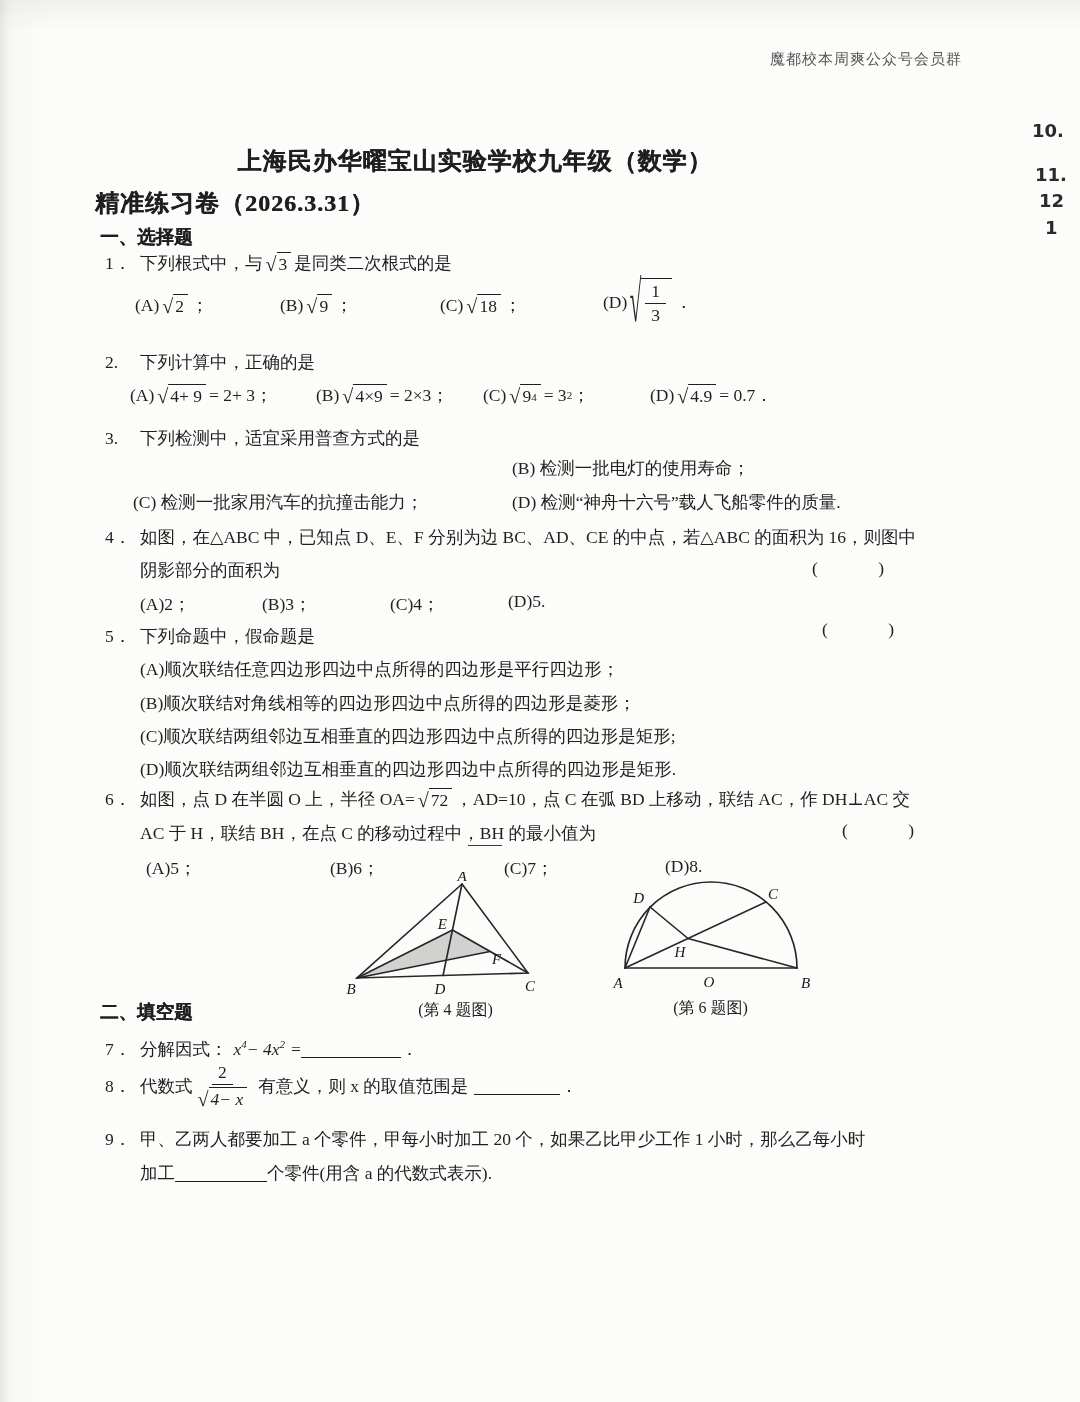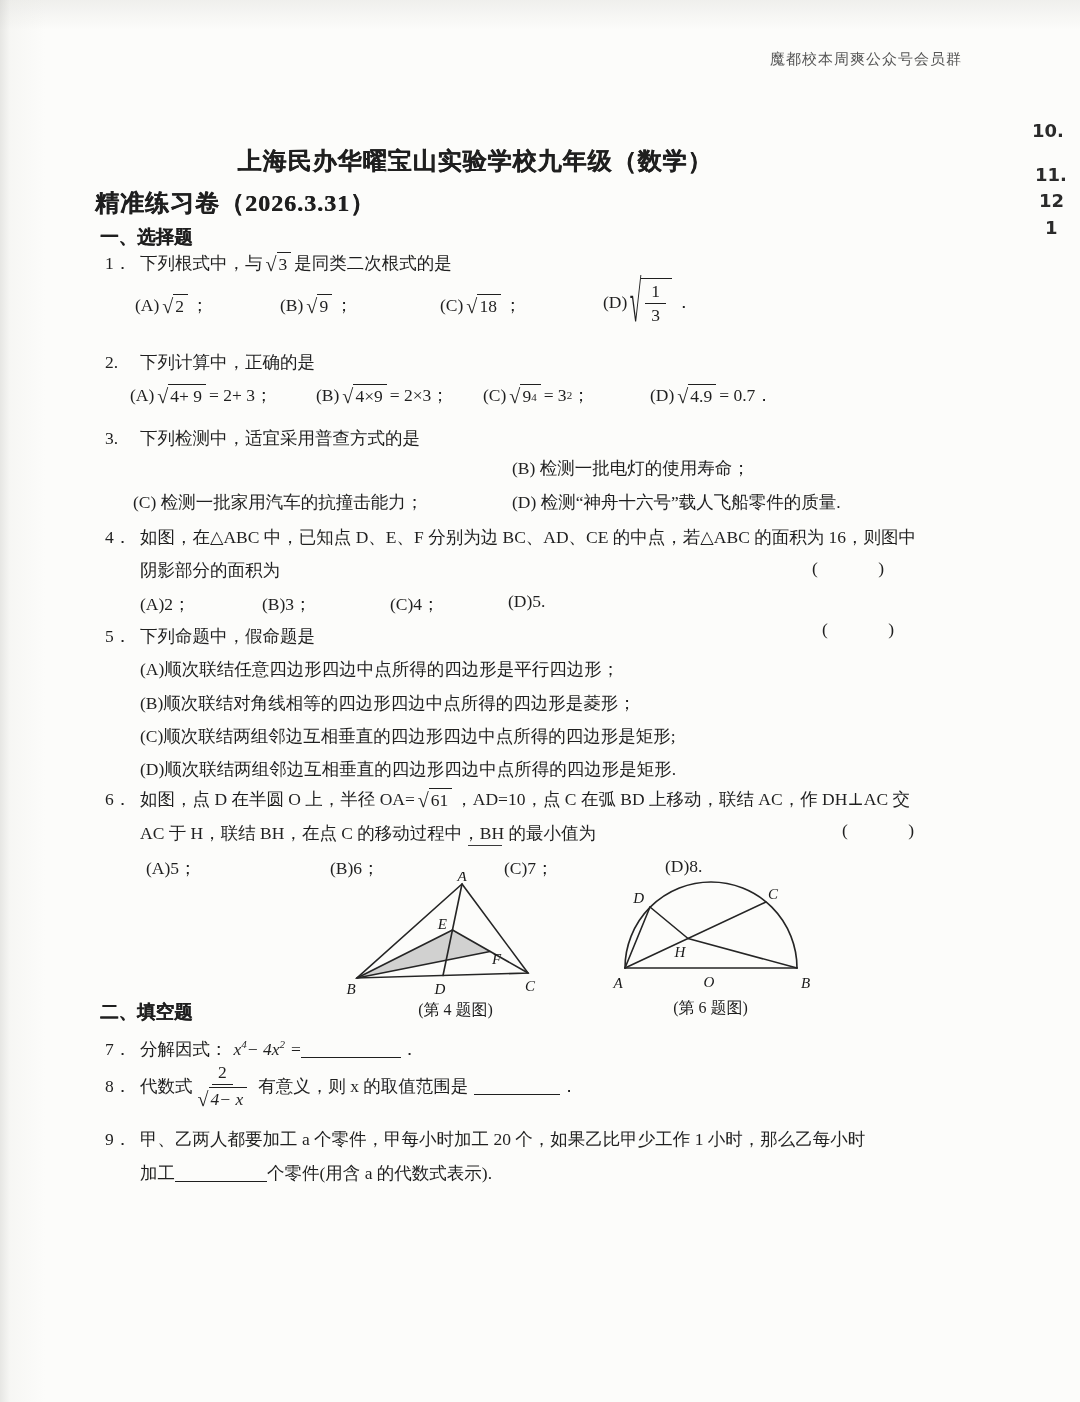--- a/index.html
+++ b/index.html
@@ -181,21 +181,21 @@
   <div class="t opt" style="left:140px; top:657px;">(A)顺次联结任意四边形四边中点所得的四边形是平行四边形；</div>
   <div class="t opt" style="left:140px; top:691px;">(B)顺次联结对角线相等的四边形四边中点所得的四边形是菱形；</div>
   <div class="t opt" style="left:140px; top:724px;">(C)顺次联结两组邻边互相垂直的四边形四边中点所得的四边形是矩形;</div>
   <div class="t opt" style="left:140px; top:757px;">(D)顺次联结两组邻边互相垂直的四边形四边中点所得的四边形是矩形.</div>
 
   <div class="t line" style="left:105px; top:787px;">
     <span class="qnum">6．</span>
       <span>如图，点 D 在半圆 O 上，半径 OA=</span>
       <span class="rad">
         <span class="rad-sign">√</span>
-        <span class="rad-body">61</span>
+        <span class="rad-body">72</span>
       </span>
       <span>，AD=10，点 C 在弧 BD 上移动，联结 AC，作 DH⊥AC 交</span>
   </div>
   <div class="t line" style="left:140px; top:821px;">AC 于 H，联结 BH，在点 C 的移动过程中，BH 的最小值为</div>
   <div class="t artifact-underline" style="left:468px; top:845px; width:34px;"></div>
   <div class="t bracket" style="left:842px; top:818px;">(　　　)</div>
   <div class="t opt" style="left:146px; top:856px;">(A)5；</div>
   <div class="t opt" style="left:330px; top:856px;">(B)6；</div>
   <div class="t opt" style="left:504px; top:856px;">(C)7；</div>
   <div class="t opt" style="left:665px; top:856px;">(D)8.</div>

